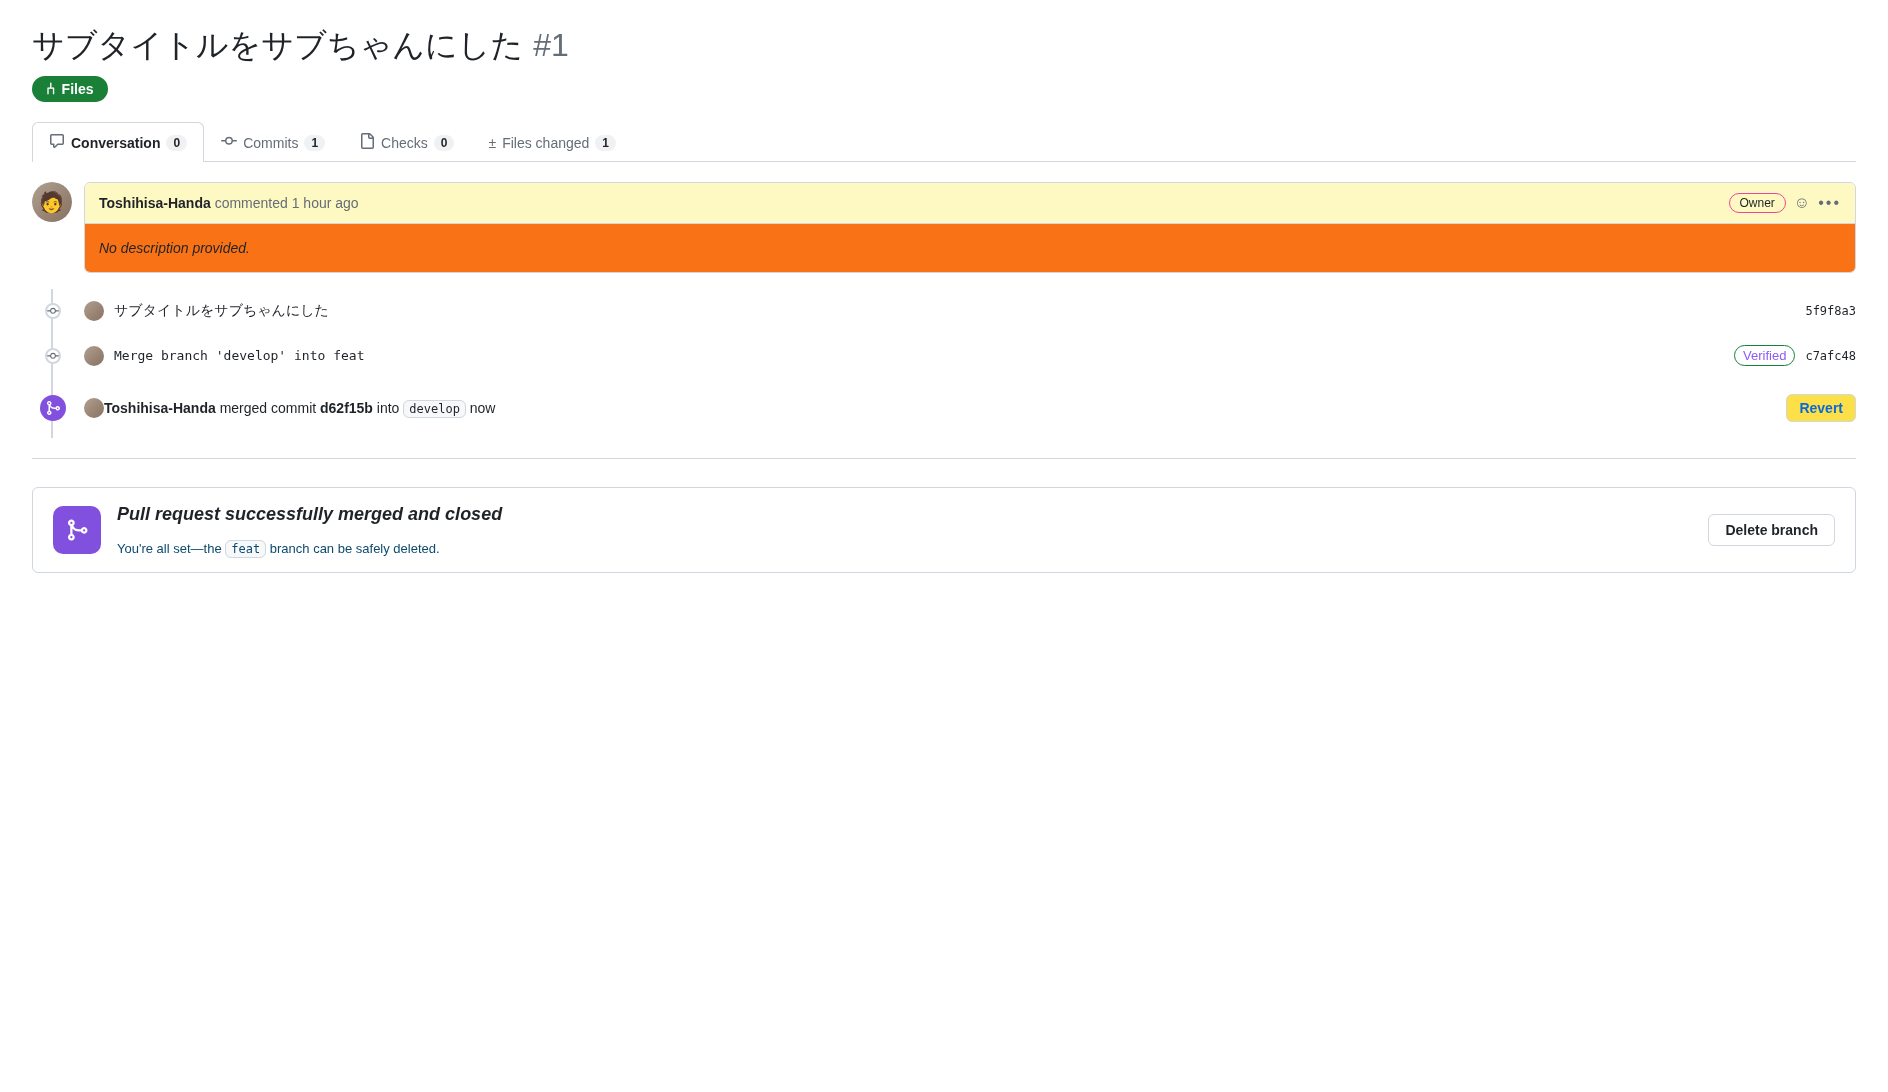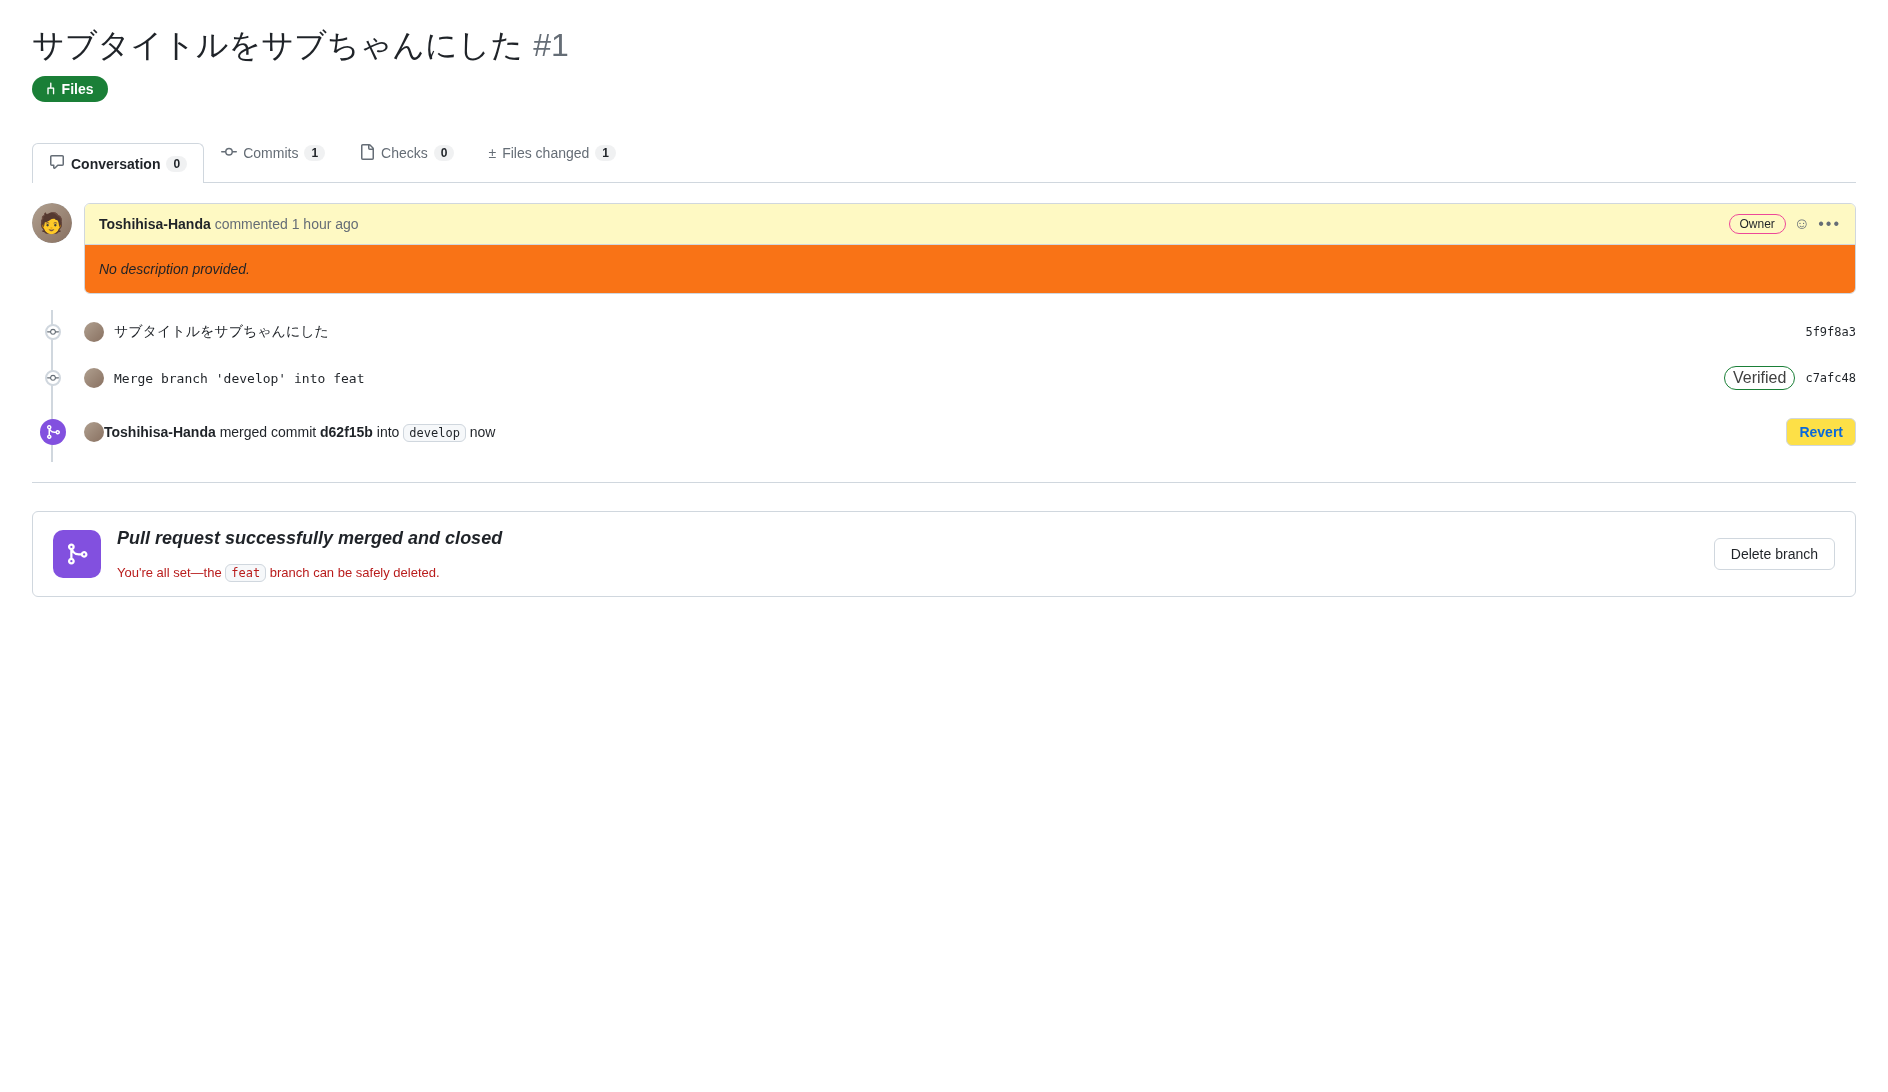--- a/index.html
+++ b/index.html
@@ -102,21 +102,20 @@
       text-decoration: none;
       border-radius: 6px 6px 0 0;
       margin-bottom: -1px;
     }
     .tab.active {
       background: #fff;
       color: #1f2328;
       border-color: #d0d7de;
       border-bottom-color: #fff;
       font-weight: 600;
-      margin-top: 21px;
     }
     .tab-count {
       background: #818b981f;
       color: #1f2328;
       border-radius: 20px;
       padding: 1px 7px;
       font-size: 12px;
       font-weight: 600;
     }
     .tab-icon {
@@ -263,24 +262,24 @@
       font-size: 14px;
       color: #1f2328;
     }
     .commit-sha {
       font-family: ui-monospace, SFMono-Regular, "SF Mono", Menlo, monospace;
       font-size: 12px;
       color: #1f2328;
     }
     .verified-badge {
       border: 1px solid #1a7f37;
-      color: #404040;
+      color: #8b5cf6;
       border-radius: 20px;
       padding: 2px 8px;
-      font-size: 16px;
+      font-size: 13px;
     }
 
     
     .merge-event {
       display: flex;
       align-items: center;
       padding: 16px 0;
       position: relative;
     }
     .merge-event-icon {
@@ -362,40 +361,40 @@
       flex: 1;
     }
     .merged-banner-title {
       font-weight: 700;
       font-size: 18px;
       color: #1f2328;
       font-style: italic;
     }
     .merged-banner-sub {
       font-size: 13px;
-      color: #b91c1c;
+      color: #0c4a6e;
       margin-top: 16px;
     }
     .merged-banner-sub code {
       font-family: ui-monospace, SFMono-Regular, "SF Mono", Menlo, monospace;
       background: #f6f8fa;
       border: 1px solid #d0d7de;
       border-radius: 6px;
       padding: 1px 5px;
       font-size: 12px;
     }
     .delete-branch-btn {
       border: 1px solid #d0d7de;
       border-radius: 6px;
       padding: 7px 16px;
       background: #fff;
       cursor: pointer;
       font-size: 14px;
       color: #1f2328;
-      font-weight: 400;
+      font-weight: 700;
       white-space: nowrap;
     }
 
     
     .commit-mono {
       font-family: ui-monospace, SFMono-Regular, "SF Mono", Menlo, monospace;
       font-size: 13px;
     }
   </style>
 </head>

